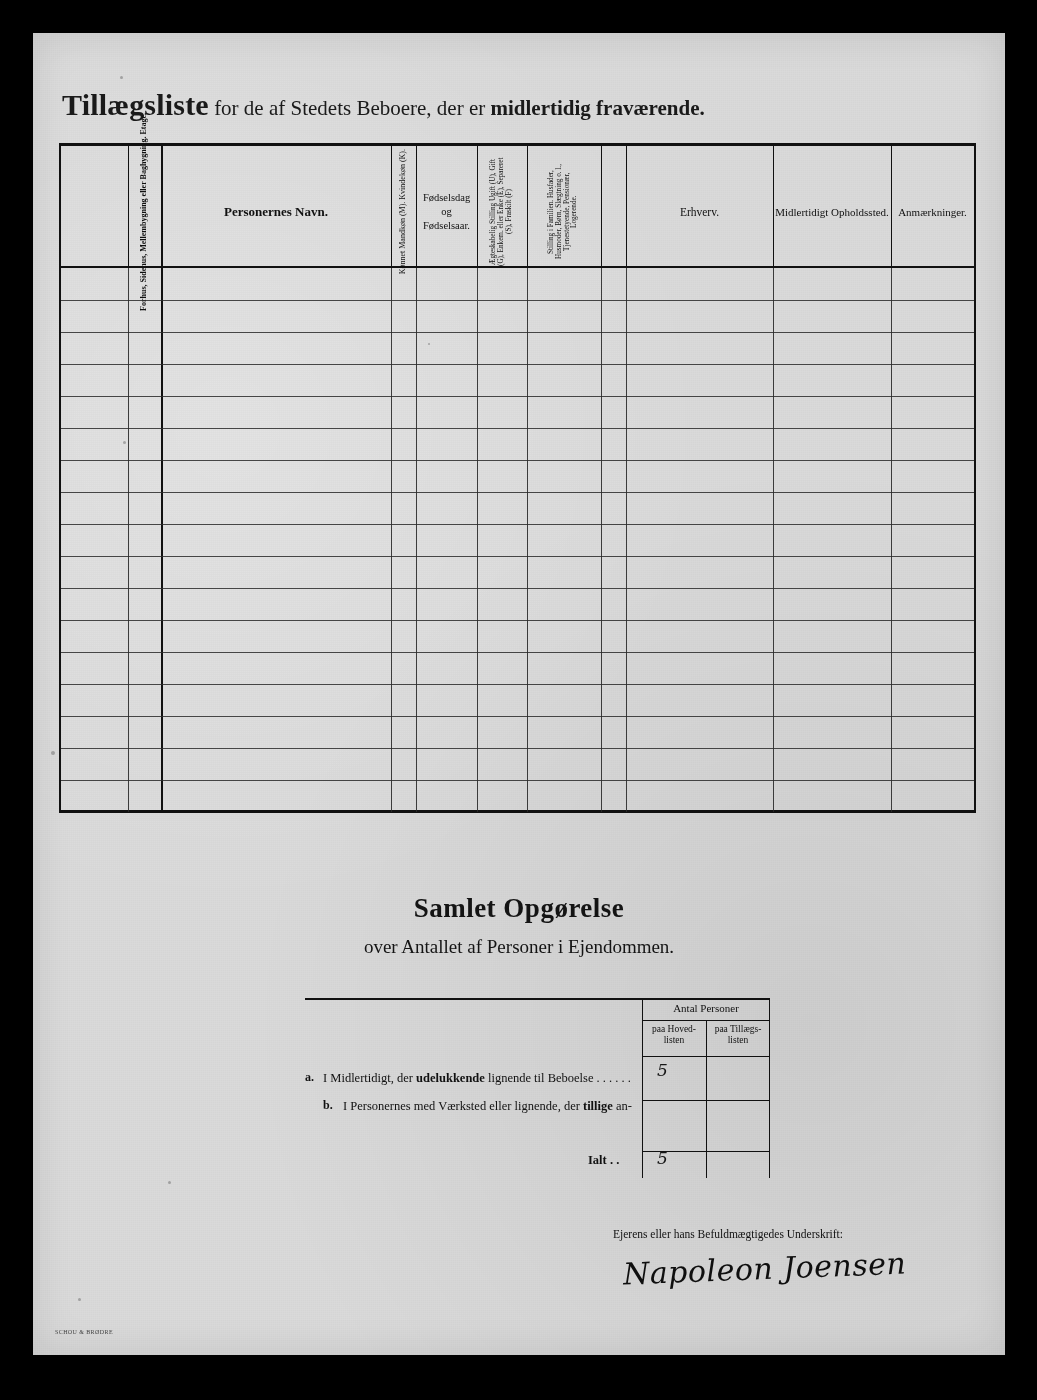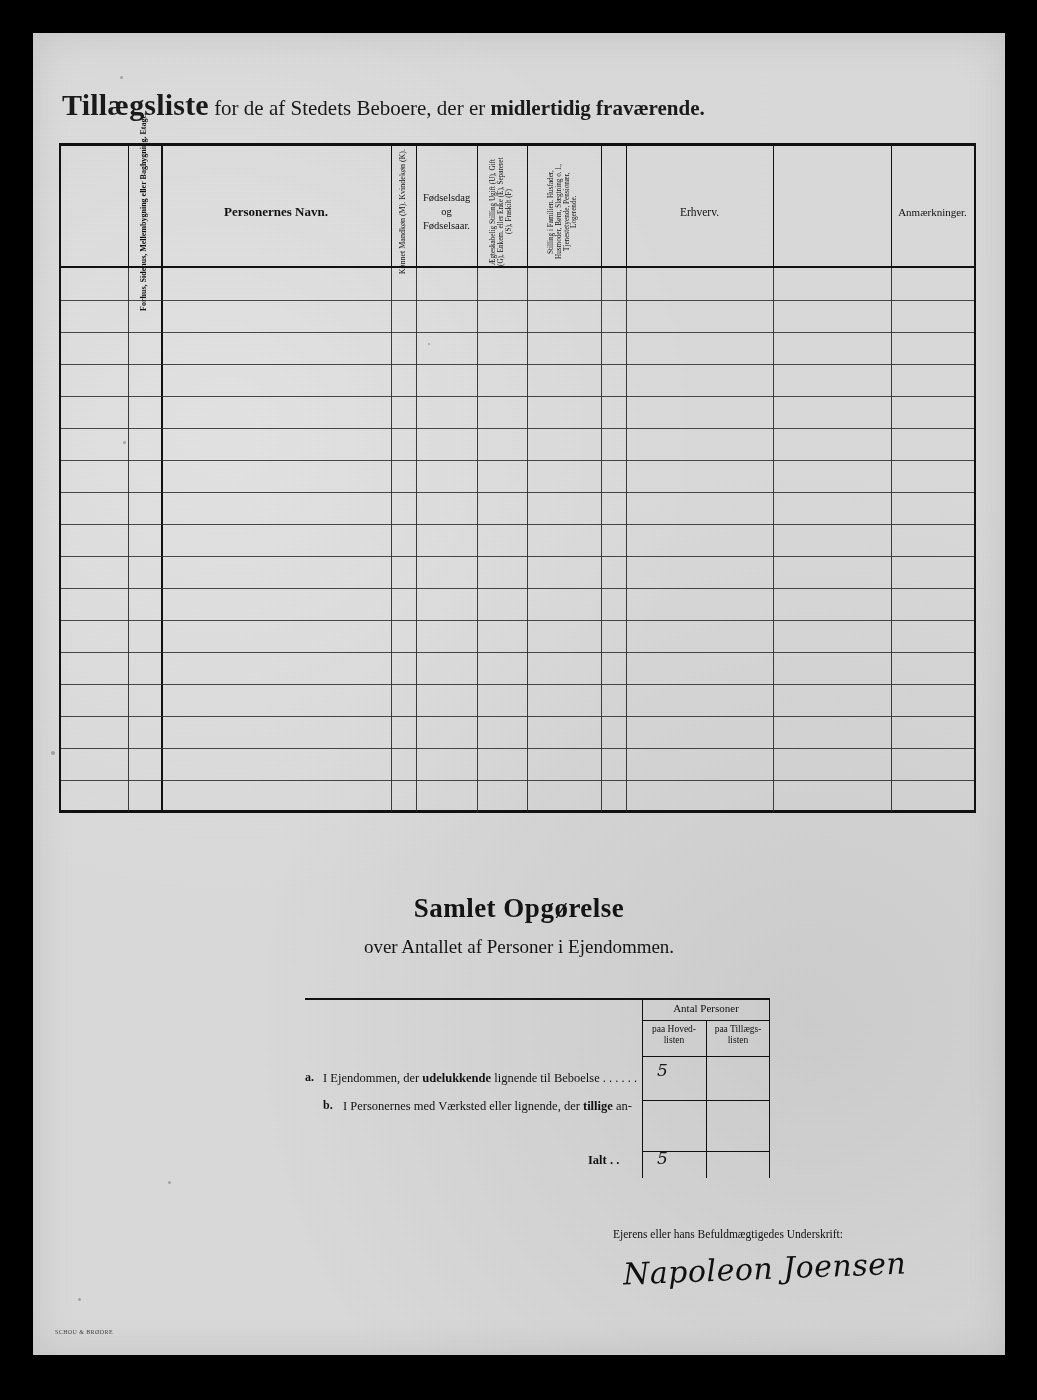--- a/index.html
+++ b/index.html
@@ -156,20 +156,23 @@
         <span class="vtxt" style="font-size:7.2px;white-space:normal;height:112px;">Ægteskabelig Stilling Ugift (U), Gift (G), Enkem. eller Enke (E), Separeret (S), Fraskilt (F)</span>
       </div>
       <div class="hcell" style="left:466px;width:74px;">
         <span class="vtxt" style="font-size:7.2px;white-space:normal;height:112px;">Stilling i Familien. Husfader, Husmoder, Børn, Slægtning o. l., Tjenestetyende, Pensionær, Logerende.</span>
       </div>
       <div class="hcell" style="left:540px;width:25px;">
         <span style="font-size:9px;"></span>
       </div>
       <div class="hcell" style="left:565px;width:147px;">
         <span style="font-size:11.5px;">Erhverv.</span>
+      </div>
+      <div class="hcell" style="left:712px;width:118px;">
+        <span style="font-size:11px;line-height:1.35;white-space:normal;">Midlertidigt Opholdssted.</span>
       </div>
       <div class="hcell" style="left:830px;width:83px;">
         <span style="font-size:11px;font-weight:normal;">Anmærkninger.</span>
       </div>
     </div>
 
     <div class="bodyv" style="left:67px;top:122px;height:544px;"></div>
     <div class="bodyv th" style="left:100px;top:122px;height:544px;"></div>
     <div class="bodyv" style="left:330px;top:122px;height:544px;"></div>
     <div class="bodyv" style="left:355px;top:122px;height:544px;"></div>
@@ -219,21 +222,21 @@
     <div class="hline3"></div>
 
     <div class="v1"></div>
     <div class="v2"></div>
     <div class="v3"></div>
     <div class="rowsep" style="top:102px;"></div>
     <div class="bottomline"></div>
 
     <div class="letter" style="left:0;top:72px;">a.</div>
     <div class="lbl" style="left:18px;top:71px;width:315px;">
-      <span>I Ejendommen, der </span><span class="b">udelukkende</span><span> lignende til Beboelse</span><span> . . . . . .</span>
+      <span>I Midlertidigt, der </span><span class="b">udelukkende</span><span> lignende til Beboelse</span><span> . . . . . .</span>
     </div>
     <div id="val1" class="hand">5</div>
 
     <div class="letter" style="left:18px;top:100px;">b.</div>
     <div class="lbl" style="left:38px;top:99px;width:300px;">
       <span>I Personernes med Værksted eller lignende, der </span><span class="b">tillige</span><span> an-</span>
     </div>
 
     <div class="ialt">Ialt . .</div>
     <div id="val2" class="hand">5</div>

